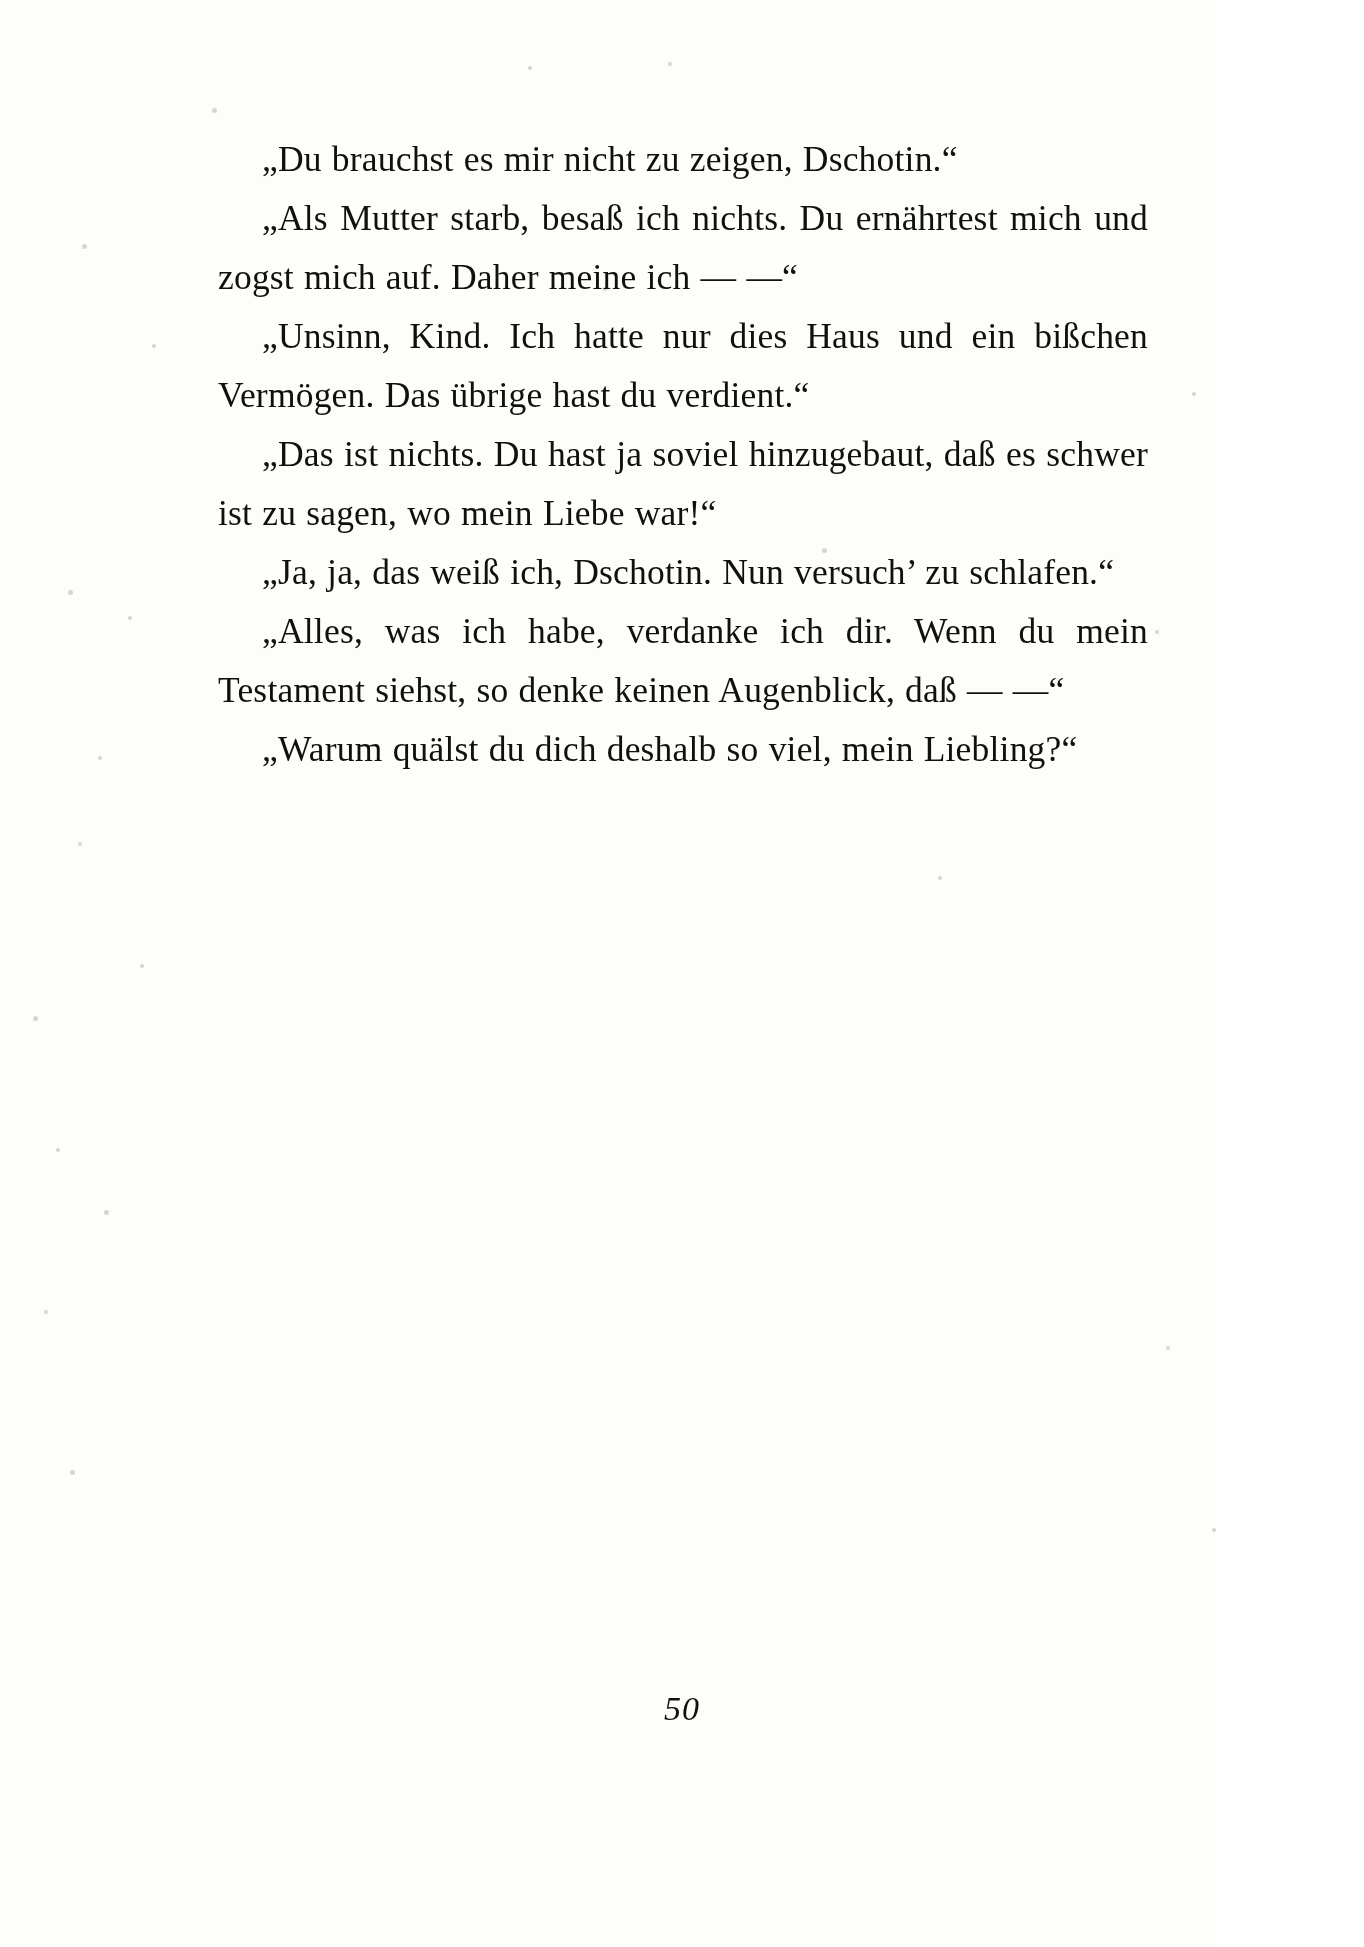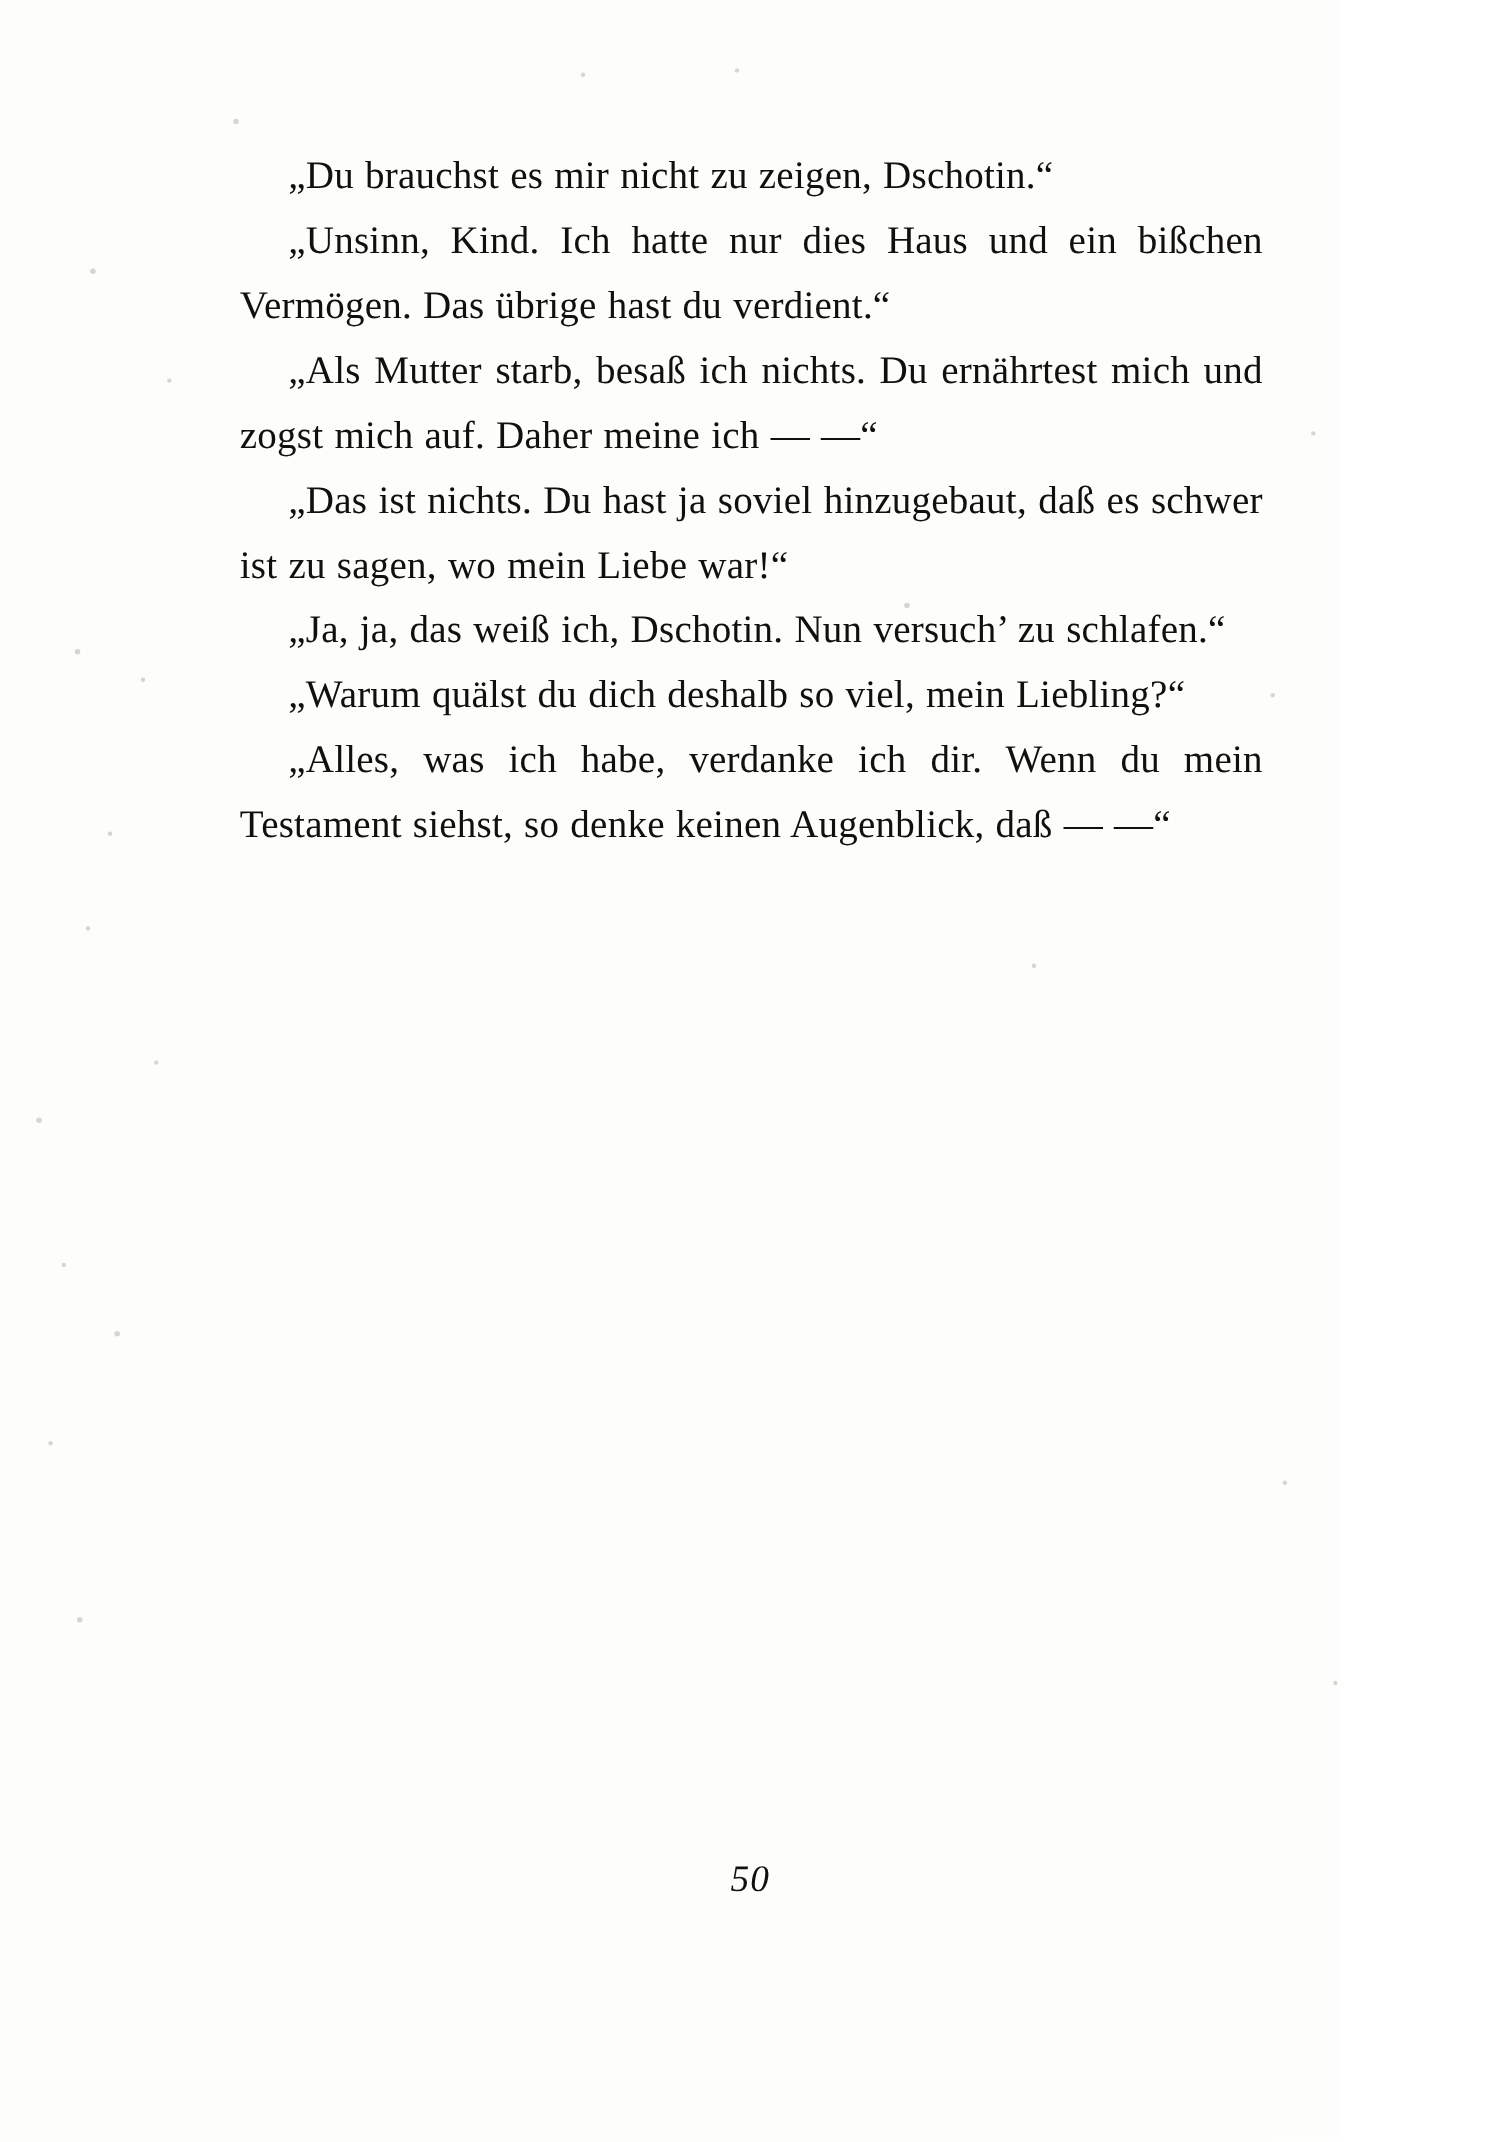--- a/index.html
+++ b/index.html
@@ -85,23 +85,23 @@
   <div class="speckle" style="left:56px;   top:1148px; width:4px;  height:4px;"></div>
   <div class="speckle" style="left:104px;  top:1210px; width:5px;  height:5px;"></div>
   <div class="speckle" style="left:1224px; top:1228px; width:4px;  height:4px;"></div>
   <div class="speckle" style="left:44px;   top:1310px; width:4px;  height:4px;"></div>
   <div class="speckle" style="left:1166px; top:1346px; width:4px;  height:4px;"></div>
   <div class="speckle" style="left:70px;   top:1470px; width:5px;  height:5px;"></div>
   <div class="speckle" style="left:1212px; top:1528px; width:4px;  height:4px;"></div>
 
   <div class="textblock">
     <p class="para">„Du brauchst es mir nicht zu zeigen, Dschotin.“</p>
+    <p class="para">„Als Mutter starb, besaß ich nichts. Du ernährtest mich und zogst mich auf. Daher meine ich — —“</p>
     <p class="para">„Unsinn, Kind. Ich hatte nur dies Haus und ein bißchen Vermögen. Das übrige hast du verdient.“</p>
-    <p class="para">„Als Mutter starb, besaß ich nichts. Du ernährtest mich und zogst mich auf. Daher meine ich — —“</p>
     <p class="para">„Das ist nichts. Du hast ja soviel hinzugebaut, daß es schwer ist zu sagen, wo mein Liebe war!“</p>
     <p class="para">„Ja, ja, das weiß ich, Dschotin. Nun versuch’ zu schlafen.“</p>
+    <p class="para">„Alles, was ich habe, verdanke ich dir. Wenn du mein Testament siehst, so denke keinen Augenblick, daß — —“</p>
     <p class="para">„Warum quälst du dich deshalb so viel, mein Liebling?“</p>
-    <p class="para">„Alles, was ich habe, verdanke ich dir. Wenn du mein Testament siehst, so denke keinen Augenblick, daß — —“</p>
   </div>
 
   <div class="folio">50</div>
 
 </div>
 
 </body></html>

